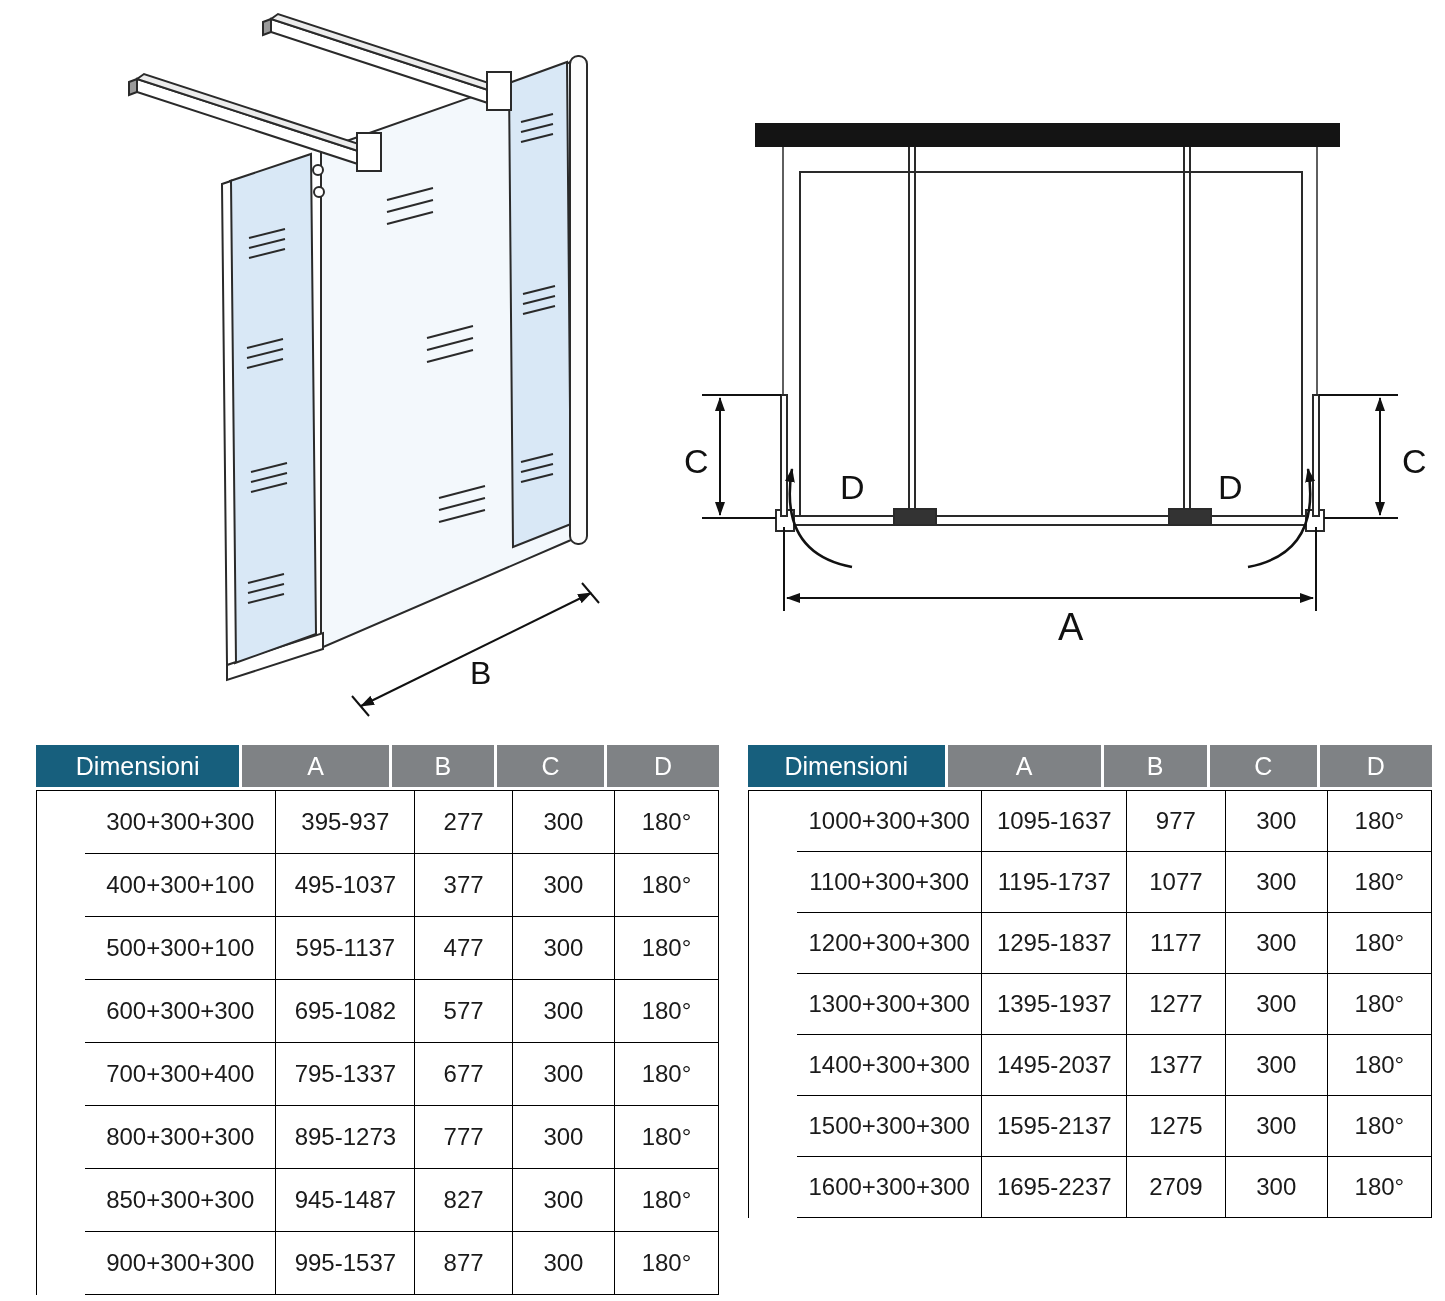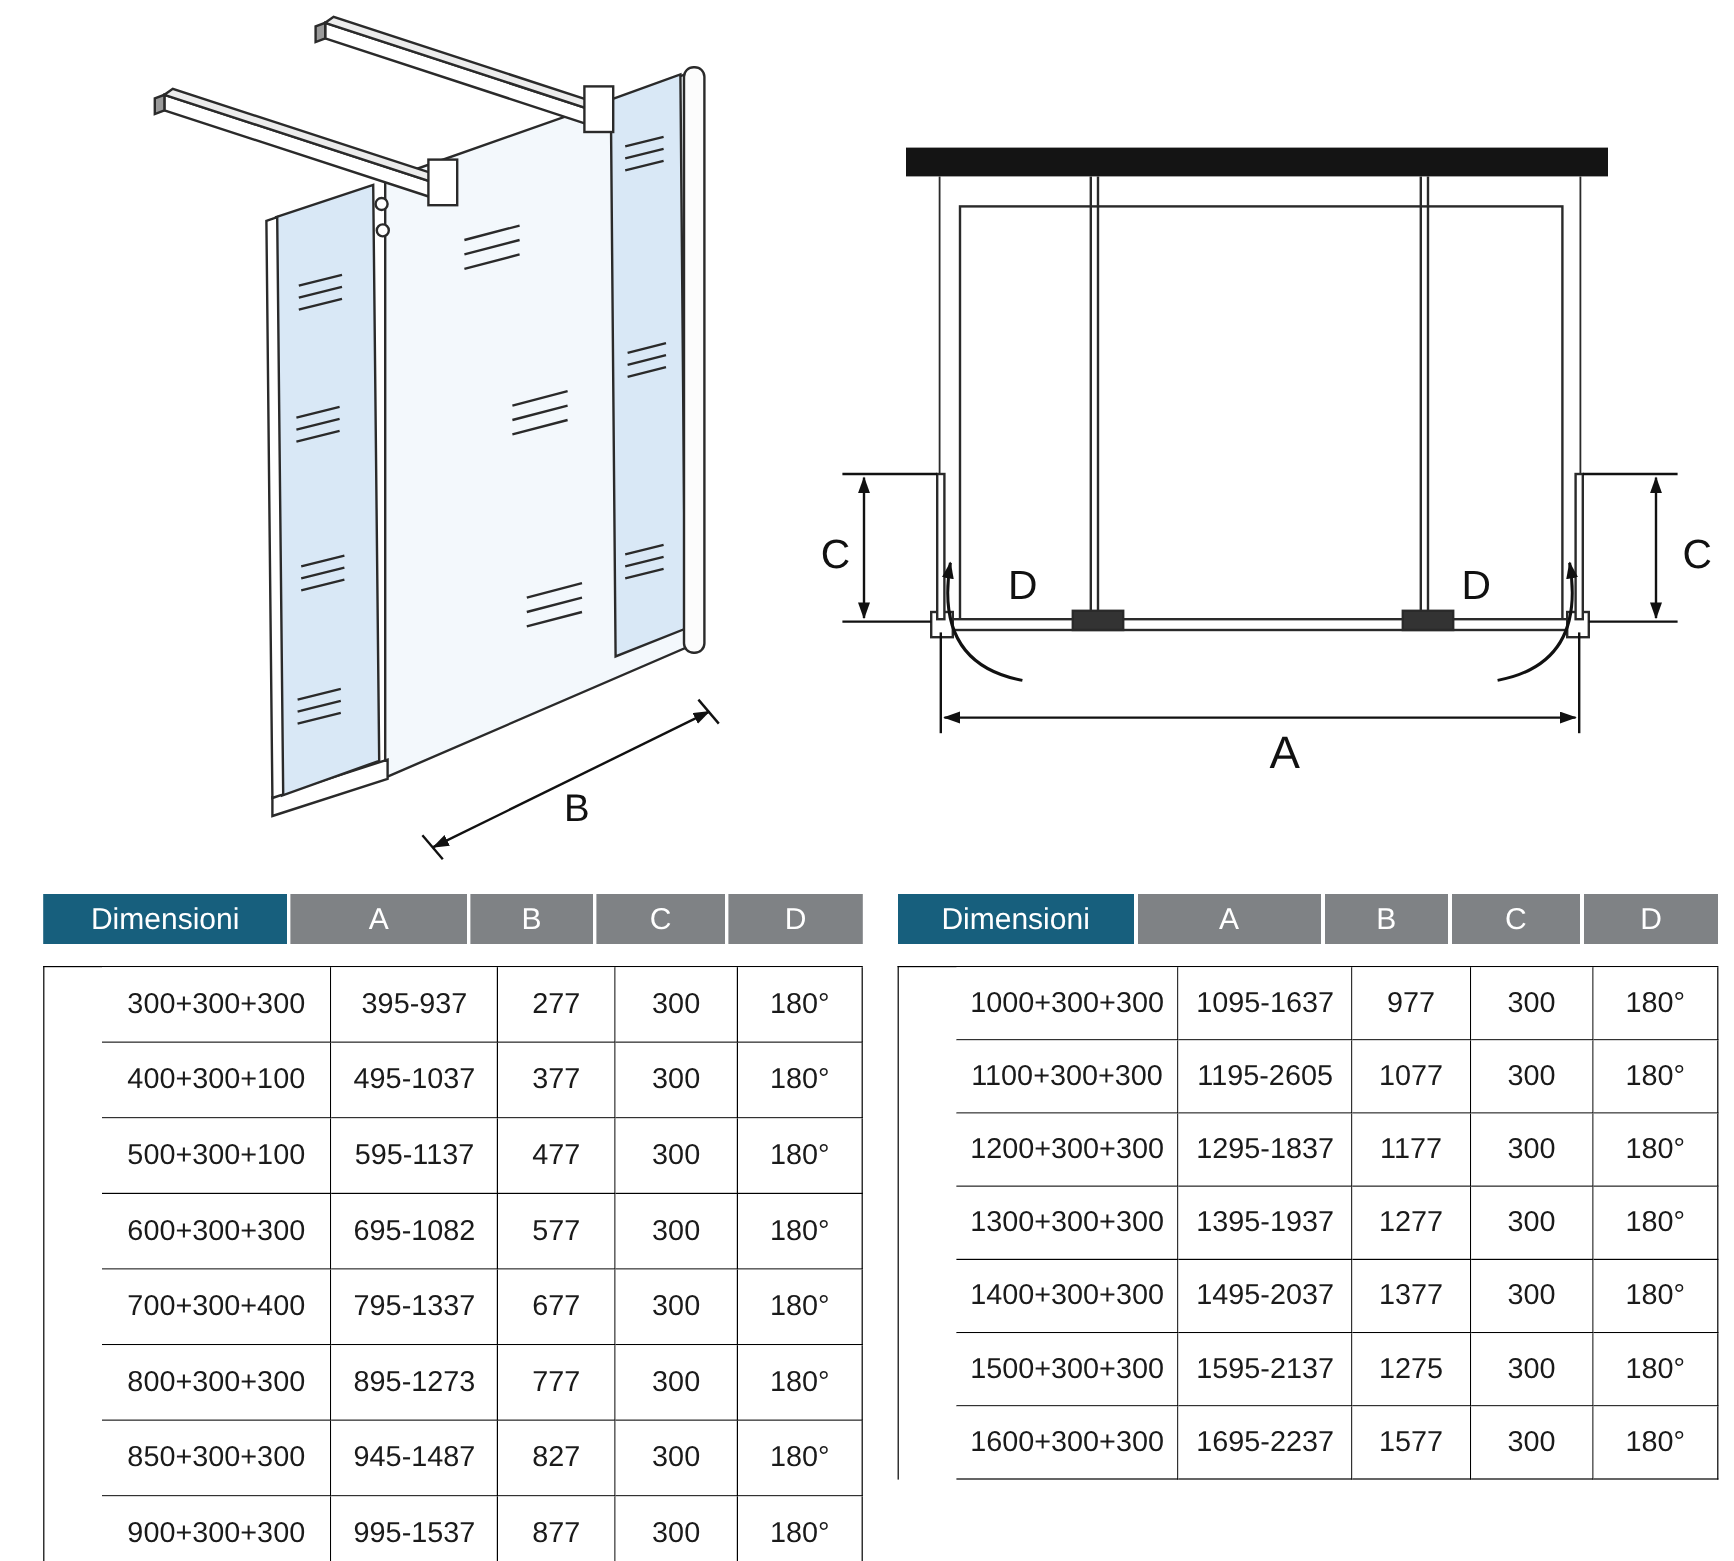--- a/index.html
+++ b/index.html
@@ -9,21 +9,21 @@
 
   .iso-diagram  { position:absolute; left:25px;  top:0; }
   .plan-diagram { position:absolute; left:680px; top:95px; }
 
   .dim-label { font-family:"Liberation Sans", sans-serif; fill:#111; }
 
   .dim-table { position:absolute; }
   .dim-table.left  { left:36px;  top:745px; width:683px; }
   .dim-table.right { left:748px; top:745px; width:684px; }
 
-  .thead { display:grid; height:42px; margin-bottom:18px; }
+  .thead { display:grid; height:42px; margin-bottom:3px; }
   .dim-table.left  .thead, .dim-table.left  .tbody { grid-template-columns:30.2% 21.9% 15.4% 16.1% 16.4%; }
   .dim-table.right .thead, .dim-table.right .tbody { grid-template-columns:29.2% 22.8% 15.5% 16.1% 16.4%; }
 
   .th {
     background:#7f8285; background-clip:content-box; padding-right:3px;
     color:#fff; font-size:25px;
     display:flex; align-items:center; justify-content:center;
   }
   .th:first-child { background:#175f7d; background-clip:content-box; }
   .th:last-child  { padding-right:0; }
@@ -181,22 +181,22 @@
   <div class="dim-table right">
     <div class="thead">
       <div class="th">Dimensioni</div>
       <div class="th">A</div>
       <div class="th">B</div>
       <div class="th">C</div>
       <div class="th">D</div>
     </div>
     <div class="tbody">
         <div class="tr"><div class="td">1000+300+300</div><div class="td">1095-1637</div><div class="td">977</div><div class="td">300</div><div class="td">180°</div></div>
-        <div class="tr"><div class="td">1100+300+300</div><div class="td">1195-2605</div><div class="td">1077</div><div class="td">300</div><div class="td">180°</div></div>
+        <div class="tr"><div class="td">1100+300+300</div><div class="td">1195-1737</div><div class="td">1077</div><div class="td">300</div><div class="td">180°</div></div>
         <div class="tr"><div class="td">1200+300+300</div><div class="td">1295-1837</div><div class="td">1177</div><div class="td">300</div><div class="td">180°</div></div>
         <div class="tr"><div class="td">1300+300+300</div><div class="td">1395-1937</div><div class="td">1277</div><div class="td">300</div><div class="td">180°</div></div>
         <div class="tr"><div class="td">1400+300+300</div><div class="td">1495-2037</div><div class="td">1377</div><div class="td">300</div><div class="td">180°</div></div>
         <div class="tr"><div class="td">1500+300+300</div><div class="td">1595-2137</div><div class="td">1275</div><div class="td">300</div><div class="td">180°</div></div>
-        <div class="tr"><div class="td">1600+300+300</div><div class="td">1695-2237</div><div class="td">1577</div><div class="td">300</div><div class="td">180°</div></div>
+        <div class="tr"><div class="td">1600+300+300</div><div class="td">1695-2237</div><div class="td">2709</div><div class="td">300</div><div class="td">180°</div></div>
       </div>
   </div>
 
 </div>
 
 </body></html>

